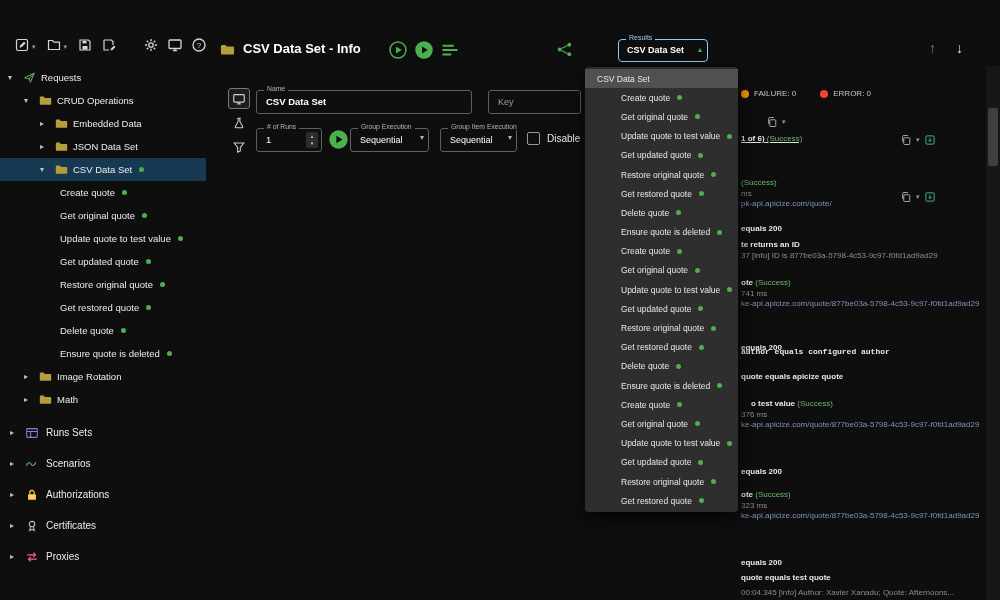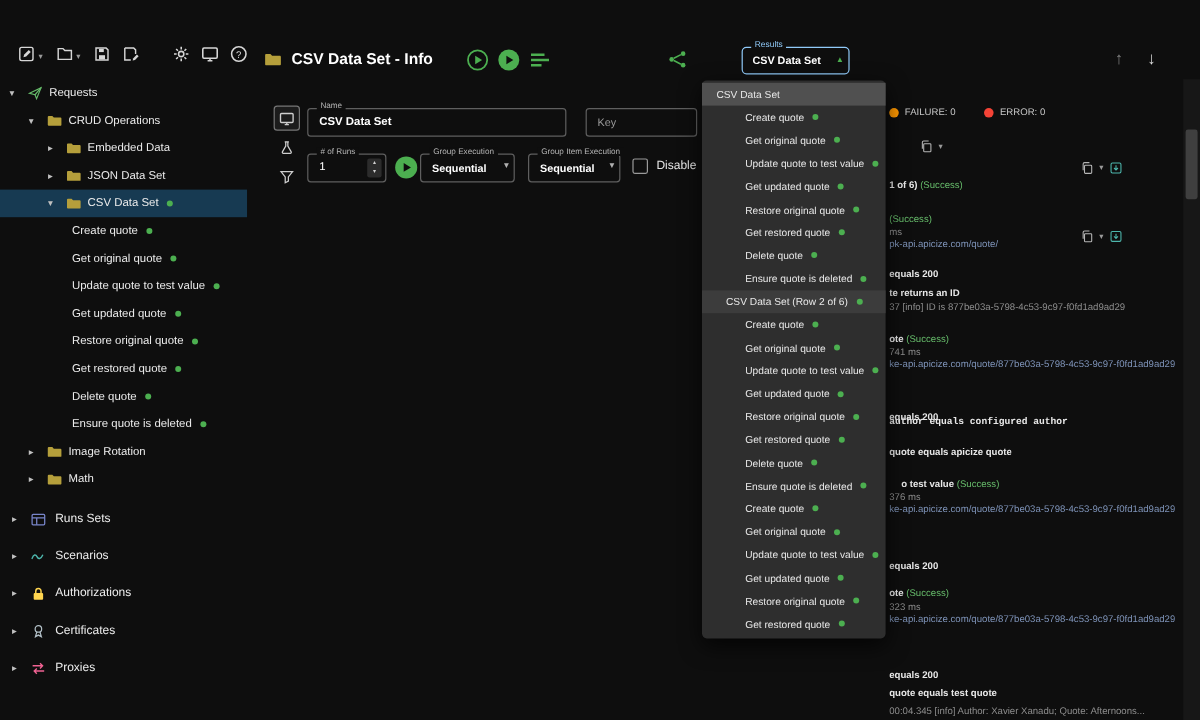--- a/index.html
+++ b/index.html
@@ -66,21 +66,21 @@
   .fvalue{display:block;line-height:22px;padding-left:9px;font-size:9.5px;color:#fff;font-weight:700;white-space:nowrap;}
   .name-field{left:256px;top:90px;width:216px;height:24px;}
   .key-field{left:488px;top:90px;width:93px;height:24px;}
   .inlabel{display:block;line-height:22px;padding-left:9px;font-size:9px;color:#9a9a9a;}
   .runs-field{left:256px;top:128px;width:66px;height:24px;}
   .runs-field .fvalue{font-weight:400;}
   .stepper{position:absolute;right:3px;top:3px;width:12px;height:16px;background:#2c2c2c;border-radius:2px;
            display:flex;flex-direction:column;align-items:center;justify-content:center;color:#cfcfcf;font-size:5px;line-height:7px;cursor:pointer;}
   .play-small{position:absolute;left:328px;top:129px;width:21px;height:21px;background:none;border:none;padding:0;cursor:pointer;}
   .play-small svg{width:21px;height:21px;}
-  .select-field .fvalue{font-weight:700;font-size:9px;}
+  .select-field .fvalue{font-weight:400;font-size:9px;}
   .ge{left:350px;top:128px;width:79px;height:24px;}
   .gie{left:440px;top:128px;width:77px;height:24px;}
   .sel-caret{position:absolute;right:4px;top:4px;color:#b0b0b0;font-size:8px;}
   .disable{position:absolute;left:527px;top:132px;display:flex;align-items:center;gap:7px;font-size:10px;color:#e6e6e6;cursor:pointer;}
   .cb{width:13px;height:13px;border:1.5px solid #9a9a9a;border-radius:2px;flex:none;}
   
   .summary{position:absolute;left:741px;top:89px;display:flex;gap:24px;align-items:center;font-size:8px;color:#c6c6c6;}
   .sum-item{display:flex;align-items:center;gap:5px;text-align:right;}
   .sum-dot{width:8px;height:8px;border-radius:50%;flex:none;}
   .frag{position:absolute;left:741px;font-size:8px;line-height:10px;white-space:nowrap;max-width:243px;overflow:hidden;}
@@ -415,21 +415,21 @@
       <span class="sum-item">
         <span class="sum-dot" style="background: rgb(255, 152, 0);"></span>
         <span>FAILURE: 0</span>
       </span>
       <span class="sum-item">
         <span class="sum-dot" style="background: rgb(244, 67, 54);"></span>
         <span>ERROR: 0</span>
       </span>
     </div>
   <div id="frags">
-      <div class="frag" style="top: 150px;"><span class="plain">1 of 6)</span><span class="success">  (Success)</span></div>
+      <div class="frag" style="top: 134px; text-decoration: underline;"><span class="plain">1 of 6)</span><span class="success">  (Success)</span></div>
       <div class="frag" style="top: 178px;"><span class="success">(Success)</span></div>
       <div class="frag" style="top: 189px;"><span class="muted">ms</span></div>
       <div class="frag" style="top: 199px;"><span class="link">pk-api.apicize.com/quote/</span></div>
       <div class="frag" style="top: 224px;"><span class="plain">equals 200</span></div>
       <div class="frag" style="top: 240px;"><span class="plain">te returns an ID</span></div>
       <div class="frag" style="top: 251px;"><span class="muted">37 [info] ID is 877be03a-5798-4c53-9c97-f0fd1ad9ad29</span></div>
       <div class="frag" style="top: 278px;"><span class="plain">ote</span><span class="success">  (Success)</span></div>
       <div class="frag" style="top: 289px;"><span class="muted">741 ms</span></div>
       <div class="frag" style="top: 299px;"><span class="link">ke-api.apicize.com/quote/877be03a-5798-4c53-9c97-f0fd1ad9ad29</span></div>
       <div class="frag" style="top: 343px;"><span class="plain">equals 200</span></div>
@@ -510,24 +510,20 @@
         <span class="dot"></span>
       </div>
       <div class="dd-item lvl2">
         <span>Delete quote</span>
         <span class="dot"></span>
       </div>
       <div class="dd-item lvl2">
         <span>Ensure quote is deleted</span>
         <span class="dot"></span>
       </div>
-      <div class="dd-item lvl1 focused">
-        <span>CSV Data Set (Row 2 of 6)</span>
-        <span class="dot"></span>
-      </div>
       <div class="dd-item lvl2">
         <span>Create quote</span>
         <span class="dot"></span>
       </div>
       <div class="dd-item lvl2">
         <span>Get original quote</span>
         <span class="dot"></span>
       </div>
       <div class="dd-item lvl2">
         <span>Update quote to test value</span>

